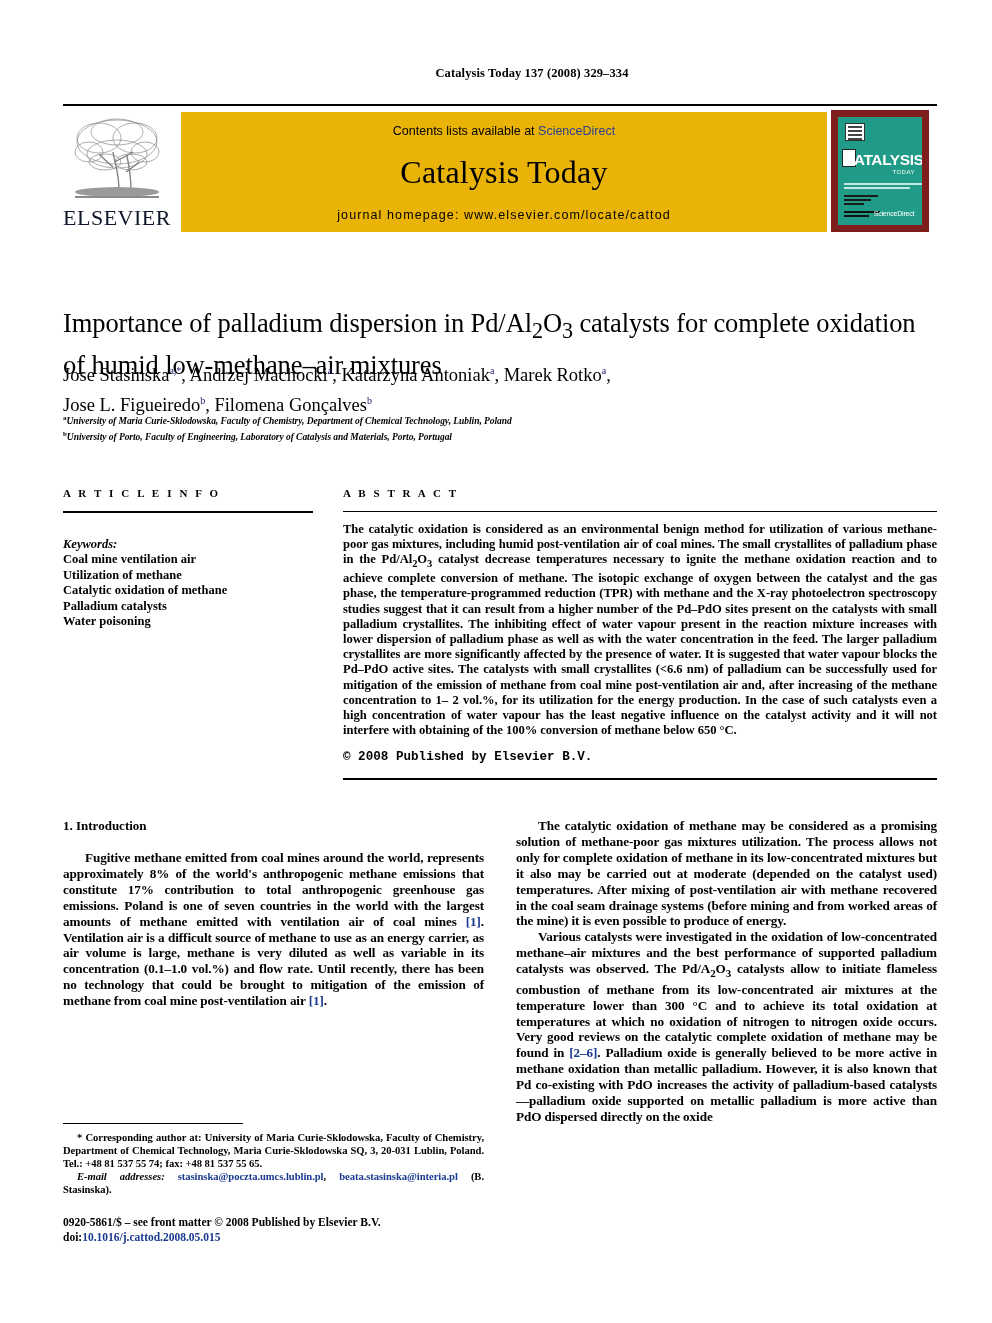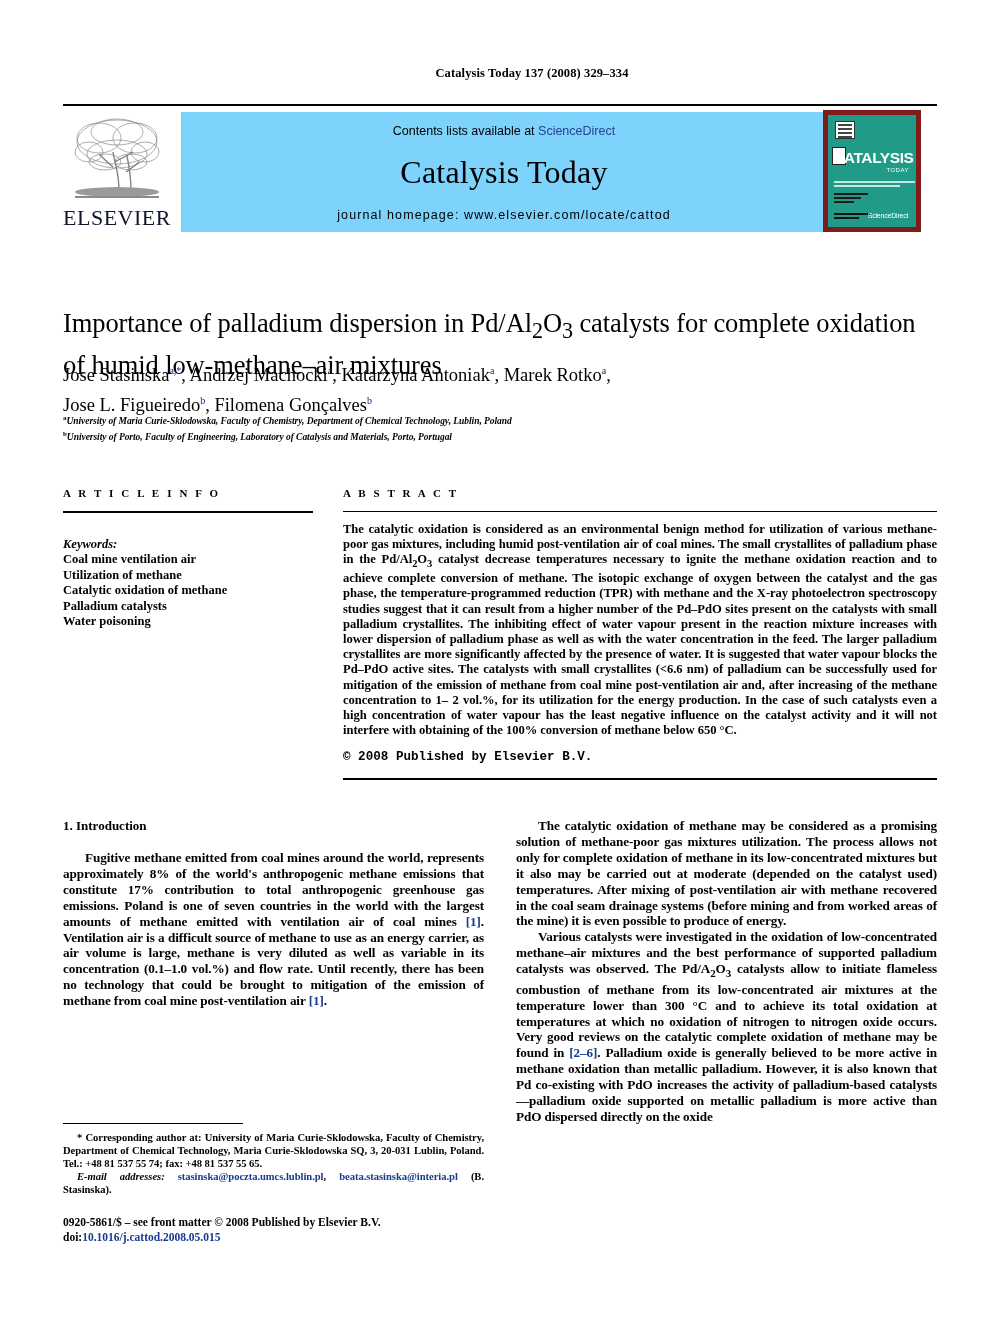--- a/index.html
+++ b/index.html
@@ -71,21 +71,21 @@
     font-weight: normal;
     letter-spacing: .5px;
     color: #0f172a;
     line-height: 24px;
   }
   .center-band {
     position: absolute;
     left: 118px; top: 2px;
     width: 646px;
     height: 120px;
-    background: #7dd3fc;
+    background: #eab308;
     text-align: center;
   }
   .contents-line {
     position: absolute;
     left: 0; top: 12px;
     width: 646px;
     text-align: center;
     font-family: "Liberation Sans", sans-serif;
     font-size: 12.5px;
   }
@@ -105,25 +105,25 @@
     position: absolute;
     left: 0; top: 96px;
     width: 646px;
     text-align: center;
     font-family: "Liberation Sans", sans-serif;
     font-size: 12.5px;
     letter-spacing: 1.1px;
   }
   .cover-thumb {
     position: absolute;
-    right: 16px; top: 0;
+    right: 8px; top: 0;
     width: 98px;
     height: 122px;
     background: #1f9b87;
-    border: 5px solid #7f1d1d;
+    border: 7px solid #7f1d1d;
     box-sizing: border-box;
     overflow: hidden;
   }
   .cover-inner-box {
     position: absolute;
     left: 7px; top: 6px;
     width: 20px; height: 18px;
     background: #ffffff;
     border: 1px solid #333;
     box-sizing: border-box;

